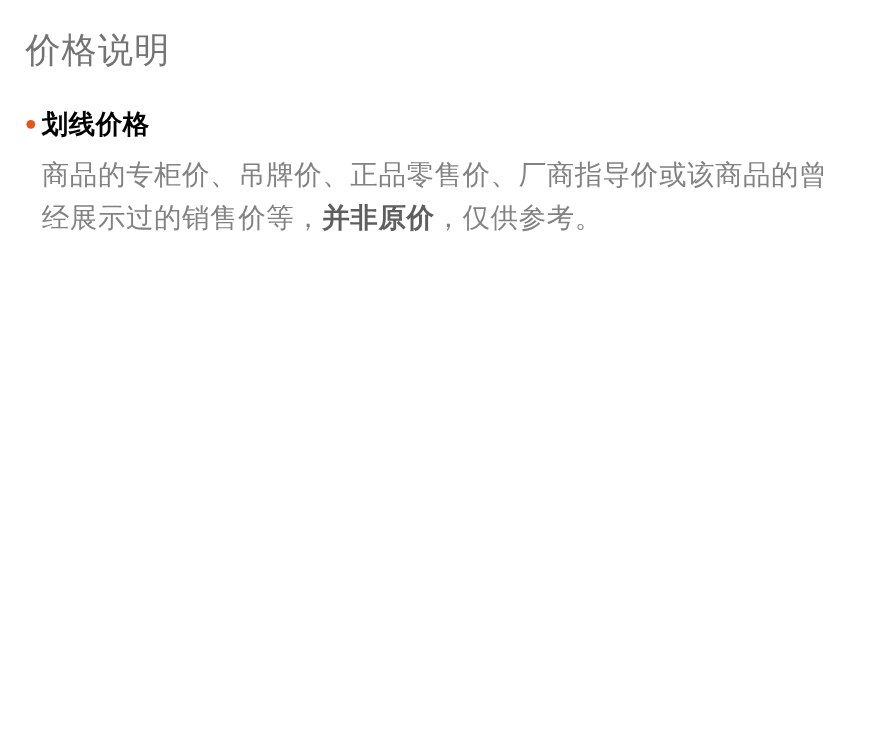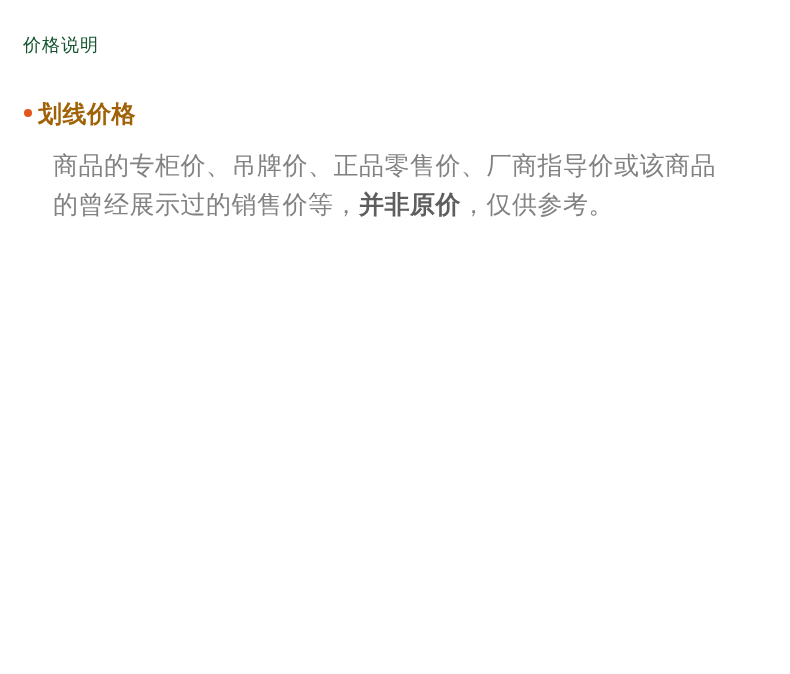--- a/index.html
+++ b/index.html
@@ -14,24 +14,24 @@
     font-family: "Liberation Sans", "DejaVu Sans", sans-serif;
   }
   .page {
     box-sizing: border-box;
     width: 790px;
     height: 674px;
     padding: 27px 36px 0 38px;
   }
   .page-title {
     margin: 0 0 34px -15px;
-    font-size: 18px;
+    font-size: 32px;
     line-height: 36px;
     font-weight: 400;
-    color: #14532d;
+    color: #737373;
     letter-spacing: 1px;
   }
   .section {
     position: relative;
     max-width: 716px;
   }
   .section.mt-s2 { margin-top: 12px; }
   .section.mt-s3 { margin-top: 10px; }
   .section.mt-s4 { margin-top: 2px; }
   .bullet-dot {
@@ -41,25 +41,25 @@
     width: 8px;
     height: 8px;
     border-radius: 50%;
     background: #e4561e;
   }
   .section-heading {
     margin: 0 0 9px 0;
     font-size: 24px;
     line-height: 34px;
     font-weight: 700;
-    color: #a16207;
+    color: #000000;
     letter-spacing: 0.5px;
   }
   .section-body {
-    margin: 15px;
+    margin: 0;
     font-size: 25px;
     line-height: 39px;
     color: #828282;
     letter-spacing: 0.5px;
     word-break: break-all;
     overflow-wrap: break-word;
   }
   .section-body b {
     font-weight: 700;
     color: #5e5e5e;

